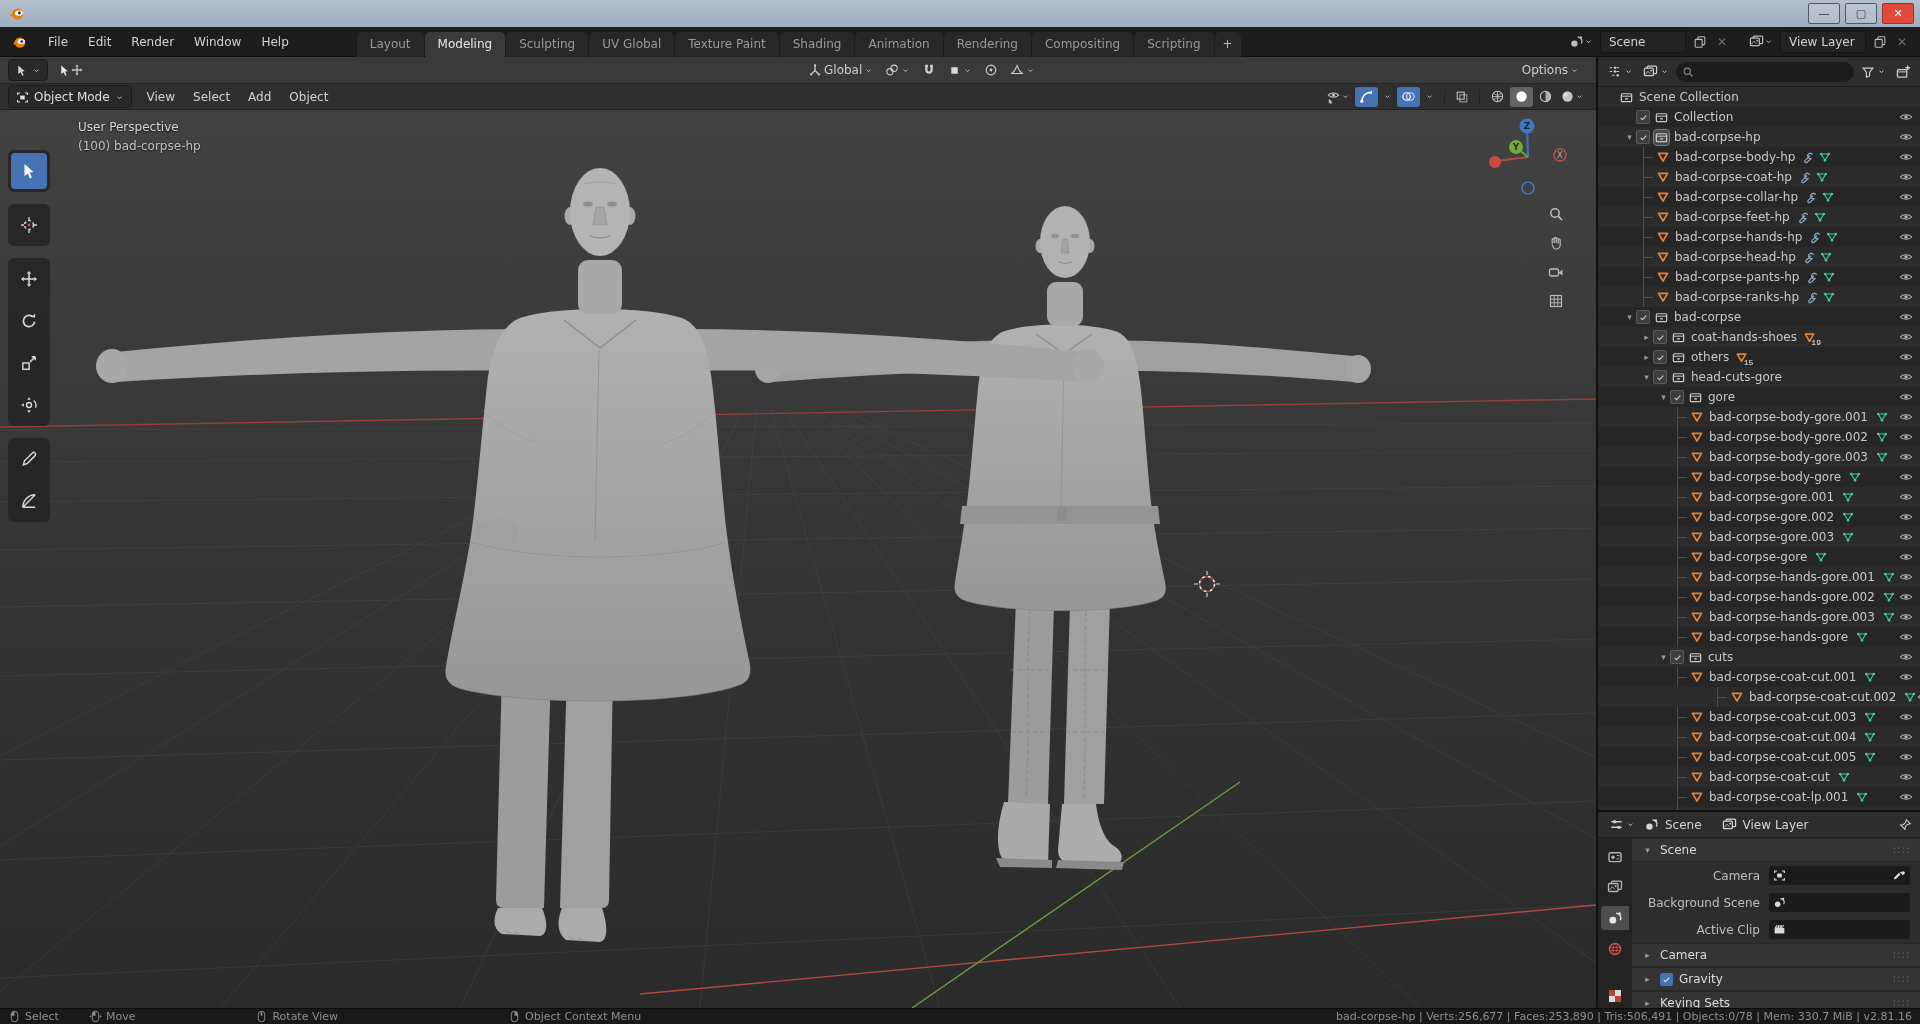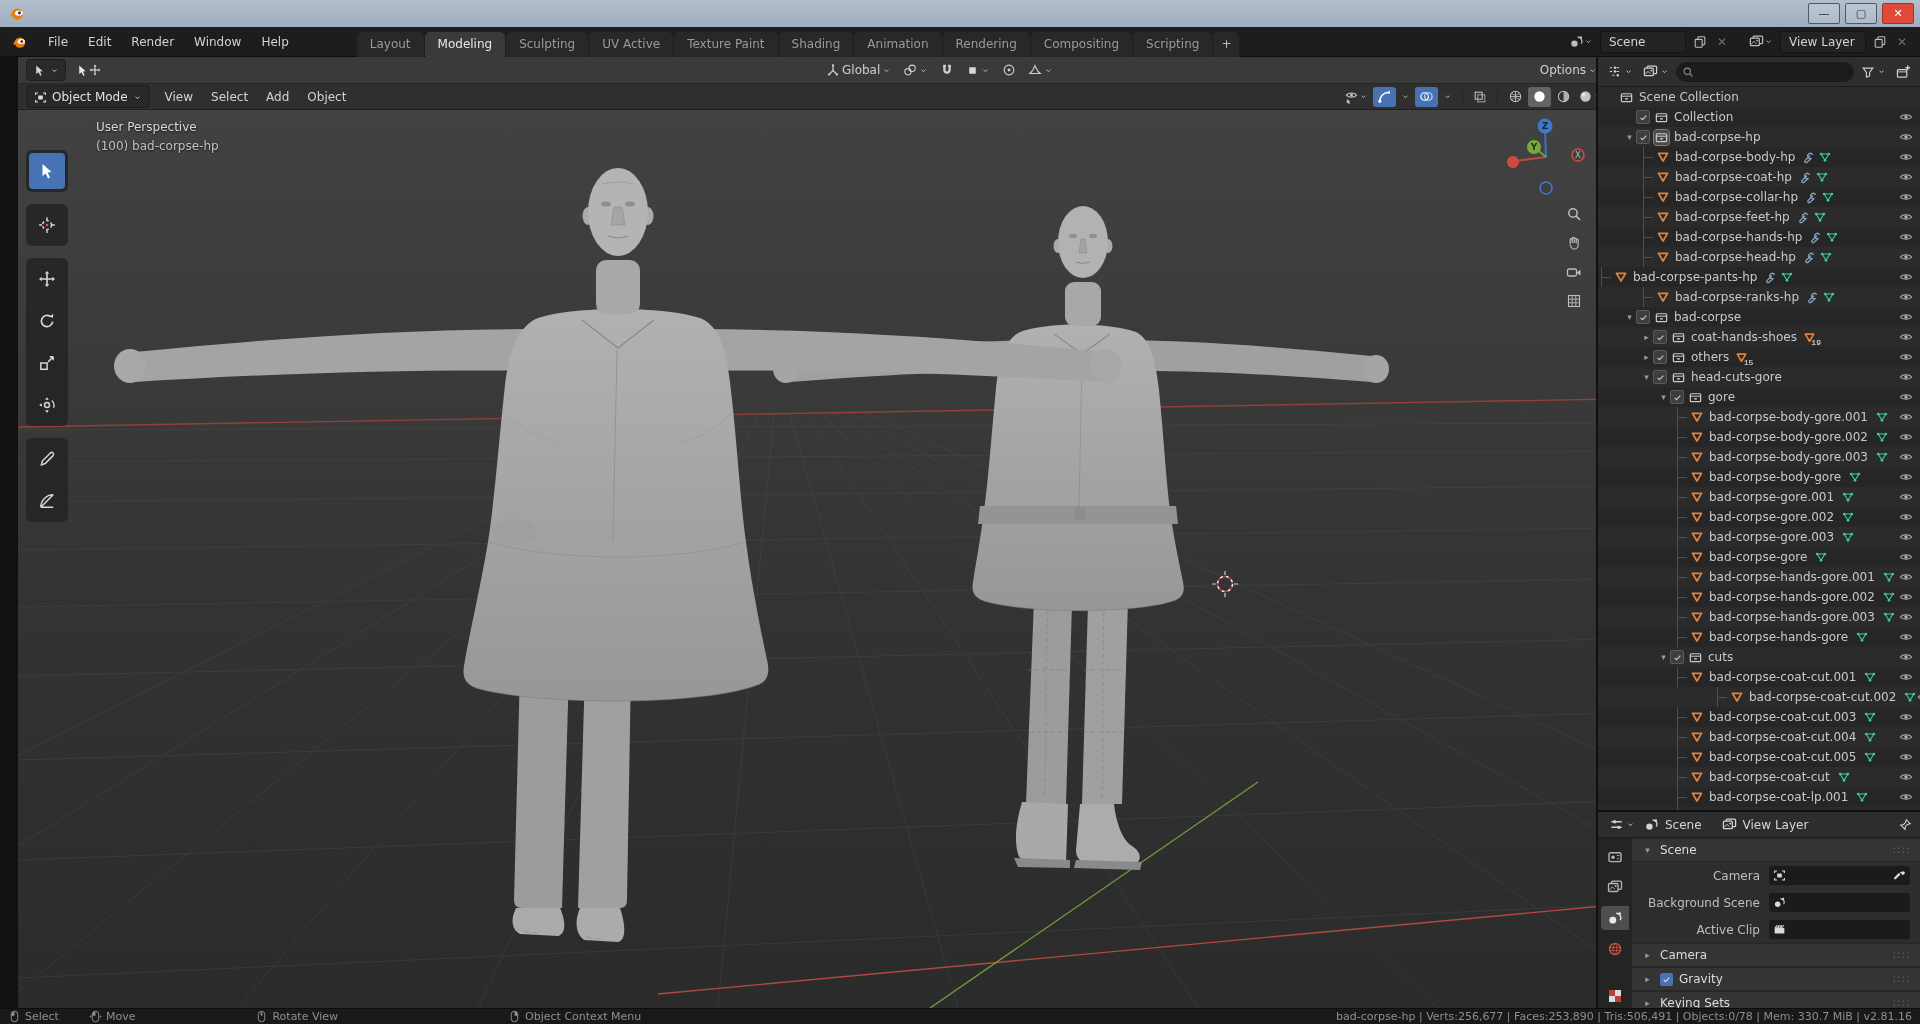--- a/index.html
+++ b/index.html
@@ -30,21 +30,21 @@
   .tab.active{background:#3a3a3a;color:#e9e9e9;}
   .tab.plus{padding:0 8px;color:#bbb;}
   .topbar-right{margin-left:auto;display:flex;align-items:center;gap:4px;padding-right:10px;}
   .selwell{display:flex;align-items:center;height:20px;background:#232323;border:1px solid #151515;
     border-radius:3px;color:#d4d4d4;}
   .selwell .txt{padding:0 8px;min-width:68px;}
   .iconbtn{display:flex;align-items:center;justify-content:center;height:20px;padding:0 3px;color:#bdbdbd;}
   .dim{color:#6f6f6f;}
 
   
-  .left-col{position:absolute;left:18px;top:57px;width:1596px;height:951px;}
+  .left-col{position:absolute;left:0;top:57px;width:1596px;height:951px;}
   .toolsettings{position:relative;height:27px;background:#3a3a3a;border-bottom:1px solid #262626;
     box-sizing:border-box;display:flex;align-items:center;}
   .ts-left{display:flex;align-items:center;gap:10px;padding-left:8px;}
   .ts-center{position:absolute;left:50%;transform:translateX(3%);display:flex;align-items:center;gap:6px;}
   .ts-right{margin-left:auto;display:flex;align-items:flex-start;padding-right:14px;color:#d0d0d0;}
   .wellbtn{display:flex;align-items:center;gap:4px;background:#2a2a2a;border:1px solid #1e1e1e;
     border-radius:4px;height:20px;padding:0 6px;color:#d6d6d6;}
   .flatbtn{display:flex;align-items:center;gap:2px;height:20px;padding:0 3px;color:#cfcfcf;}
 
   .vpheader{position:relative;height:26px;background:#2f2f2f;border-bottom:1px solid #1f1f1f;
@@ -153,21 +153,21 @@
       <span class="menu-item">File</span>
       <span class="menu-item">Edit</span>
       <span class="menu-item">Render</span>
       <span class="menu-item">Window</span>
       <span class="menu-item">Help</span>
     </div>
   <div class="tabs" id="tabs">
       <span class="tab">Layout</span>
       <span class="tab active">Modeling</span>
       <span class="tab">Sculpting</span>
-      <span class="tab">UV Active</span>
+      <span class="tab">UV Global</span>
       <span class="tab">Texture Paint</span>
       <span class="tab">Shading</span>
       <span class="tab">Animation</span>
       <span class="tab">Rendering</span>
       <span class="tab">Compositing</span>
       <span class="tab">Scripting</span>
       <span class="tab plus">+</span>
     </div>
   <div class="topbar-right">
     <span class="iconbtn" id="sc-ic">
@@ -871,21 +871,21 @@
               </svg>
             </span>
           </span>
           <span class="oeye">
             <svg class="ic" width="14" height="14" viewBox="0 0 16 16" fill="none">
               <path d="M1.5 8 C4 4.6 12 4.6 14.5 8 C12 11.4 4 11.4 1.5 8 Z" stroke="currentColor" fill="none" stroke-width="1.2"></path>
               <circle cx="8" cy="8" r="2" fill="currentColor"></circle>
             </svg>
           </span>
         </div>
-        <div class="orow" style="">
+        <div class="orow" style="padding-left:42px">
           <span class="conn"></span>
           <span class="oicon" style="color:#e0823c">
             <svg class="ic" width="14" height="14" viewBox="0 0 16 16" fill="none">
               <path d="M2.8 3.8 H13.2 L8 12.6 Z" stroke="currentColor" fill="none" stroke-width="2" stroke-linejoin="round"></path>
             </svg>
           </span>
           <span>bad-corpse-pants-hp</span>
           <span class="extras">
             <span style="color:#8aa3bd;display:flex">
               <svg class="ic" width="13" height="13" viewBox="0 0 16 16" fill="none">

